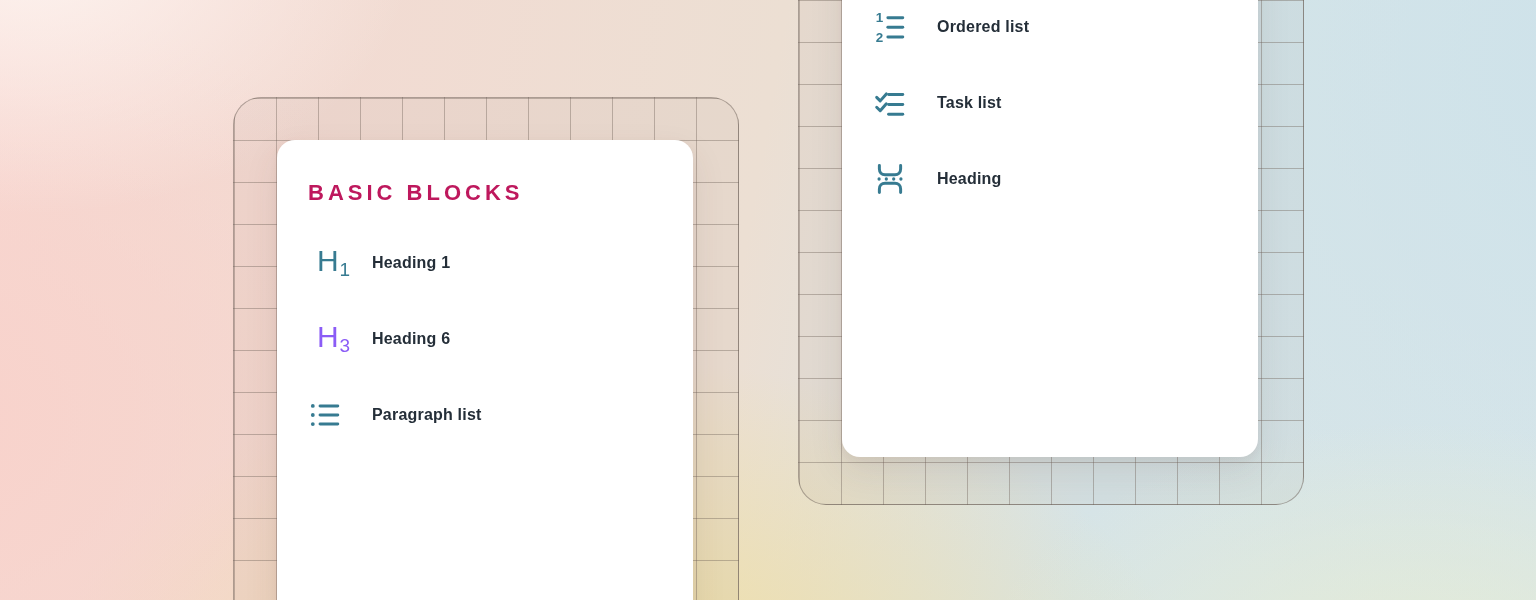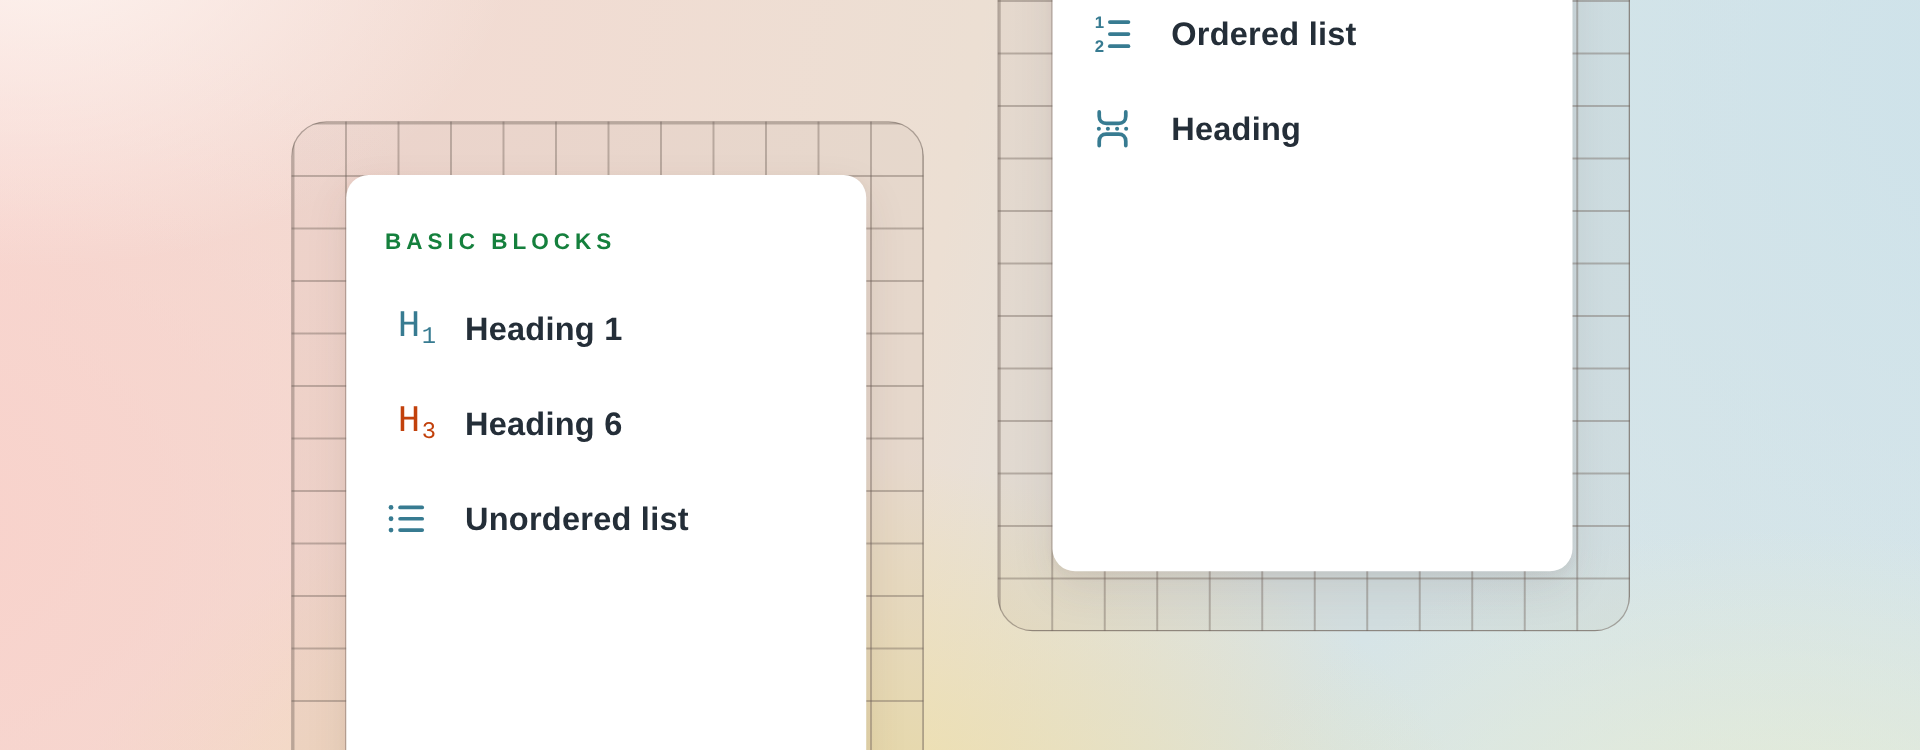--- a/index.html
+++ b/index.html
@@ -32,37 +32,37 @@
   .grid-right{left:798px;top:-43px;width:504px;height:546px;}
   
   .card{
     position:absolute;width:416px;background:#ffffff;border-radius:18px;
     box-shadow:0 14px 34px rgba(90,55,50,0.10), 0 3px 8px rgba(90,55,50,0.05);
   }
   .card-left{left:277px;top:140px;height:540px;}
   .card-right{left:842px;top:-60px;height:517px;}
   .card-header{
     margin:43px 0 0 31px;
-    font-size:18px;font-weight:700;letter-spacing:4px;line-height:20px;
-    color:#15803d;
+    font-size:22px;font-weight:700;letter-spacing:4px;line-height:20px;
+    color:#be185d;
   }
   .menu-items-left{margin-top:22px;}
   .menu-items-right{padding-top:49px;}
   .menu-item{
     height:76px;display:flex;align-items:center;padding-left:31px;cursor:pointer;
   }
   .menu-item .icon{
     width:34px;height:34px;flex:0 0 34px;display:flex;align-items:center;justify-content:center;
   }
   .menu-item .icon svg{display:block;}
   .menu-item .label{
-    margin-left:30px;font-size:26px;font-weight:600;color:#242e38;letter-spacing:0.2px;
+    margin-left:30px;font-size:16px;font-weight:600;color:#242e38;letter-spacing:0.2px;
   }
   .h-glyph{
-    font-family:Liberation Mono, monospace;font-weight:400;
+    font-family:Liberation Sans, sans-serif;font-weight:400;
     font-size:30px;line-height:34px;white-space:nowrap;margin-left:16px;
   }
   .h-glyph .sub{font-size:19px;font-weight:400;position:relative;top:5px;left:1px;}
 </style>
 </head>
 <body>
 
 <div class="stage">
   <div class="grid grid-left"></div>
   <div class="grid grid-right"></div>
@@ -74,56 +74,68 @@
   <div class="menu-item">
     <span class="icon">
             <span class="h-glyph" style="color:#377b91">H<span class="sub">1</span></span>
           </span>
     <span class="label">Heading 1</span>
   </div>
 
 
   <div class="menu-item">
     <span class="icon">
-            <span class="h-glyph" style="color:#c2410c">H<span class="sub">3</span></span>
+            <span class="h-glyph" style="color:#8b5cf6">H<span class="sub">3</span></span>
           </span>
     <span class="label">Heading 6</span>
   </div>
 
   <div class="menu-item">
     <span class="icon">
             <svg width="34" height="34" viewBox="0 0 24 24" fill="none" stroke="#377b91" stroke-width="2.1" stroke-linecap="round" stroke-linejoin="round">
               <circle cx="3.4" cy="5.6" r="1.35" fill="#377b91" stroke="none"></circle>
               <circle cx="3.4" cy="12" r="1.35" fill="#377b91" stroke="none"></circle>
               <circle cx="3.4" cy="18.4" r="1.35" fill="#377b91" stroke="none"></circle>
               <path d="M8.5 5.6H21"></path>
               <path d="M8.5 12H21"></path>
               <path d="M8.5 18.4H21"></path>
             </svg>
           </span>
-    <span class="label">Unordered list</span>
+    <span class="label">Paragraph list</span>
   </div>
 </div>
   </div>
 
   <div class="card card-right">
     <div class="menu-items-right">
   <div class="menu-item">
     <span class="icon">
             <svg width="34" height="34" viewBox="0 0 24 24" fill="none" stroke="#377b91" stroke-width="2.1" stroke-linecap="round" stroke-linejoin="round">
               <text x="2" y="8.6" font-size="9.5" font-weight="bold" font-family="Liberation Sans, sans-serif" fill="#377b91" stroke="none">1</text>
               <text x="2" y="22.4" font-size="9.5" font-weight="bold" font-family="Liberation Sans, sans-serif" fill="#377b91" stroke="none">2</text>
               <path d="M10.5 5.4H21"></path>
               <path d="M10.5 12.2H21"></path>
               <path d="M10.5 19H21"></path>
             </svg>
           </span>
     <span class="label">Ordered list</span>
   </div>
 
+  <div class="menu-item">
+    <span class="icon">
+            <svg width="34" height="34" viewBox="0 0 24 24" fill="none" stroke="#377b91" stroke-width="2.1" stroke-linecap="round" stroke-linejoin="round">
+              <path d="M11 6H21"></path>
+              <path d="M11 13H21"></path>
+              <path d="M11 20H21"></path>
+              <path d="M2.6 8 L5.1 10.5 L9.4 5.6"></path>
+              <path d="M2.6 15 L5.1 17.5 L9.4 12.6"></path>
+            </svg>
+          </span>
+    <span class="label">Task list</span>
+  </div>
 
   <div class="menu-item">
     <span class="icon">
             <svg width="34" height="34" viewBox="0 0 24 24" fill="none" stroke="#377b91" stroke-width="2.1" stroke-linecap="round" stroke-linejoin="round">
               <path d="M4.5 2.5 V5 C4.5 7.4 6.1 9 8.5 9 H15.5 C17.9 9 19.5 7.4 19.5 5 V2.5"></path>
               <path d="M4.5 21.5 V19 C4.5 16.6 6.1 15 8.5 15 H15.5 C17.9 15 19.5 16.6 19.5 19 V21.5"></path>
               <circle cx="4.3" cy="12" r="1.15" fill="#377b91" stroke="none"></circle>
               <circle cx="9.4" cy="12" r="1.15" fill="#377b91" stroke="none"></circle>
               <circle cx="14.6" cy="12" r="1.15" fill="#377b91" stroke="none"></circle>
               <circle cx="19.7" cy="12" r="1.15" fill="#377b91" stroke="none"></circle>

